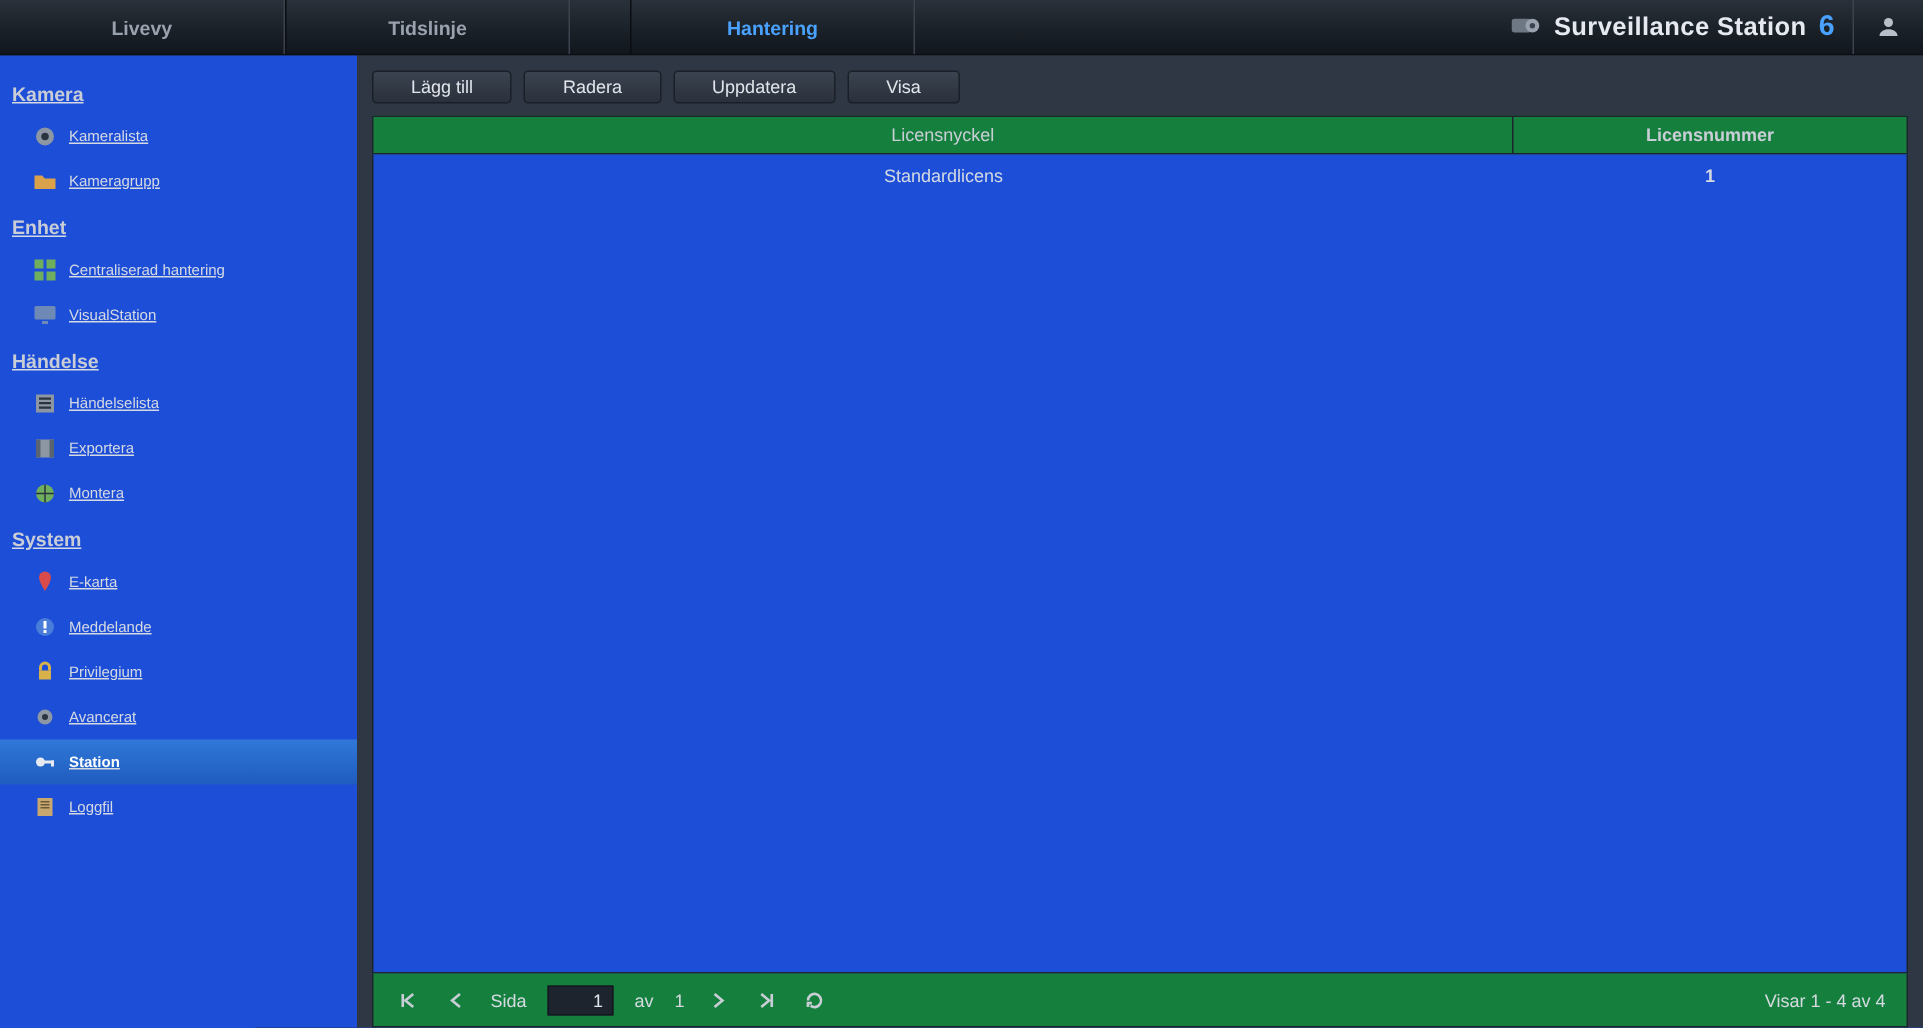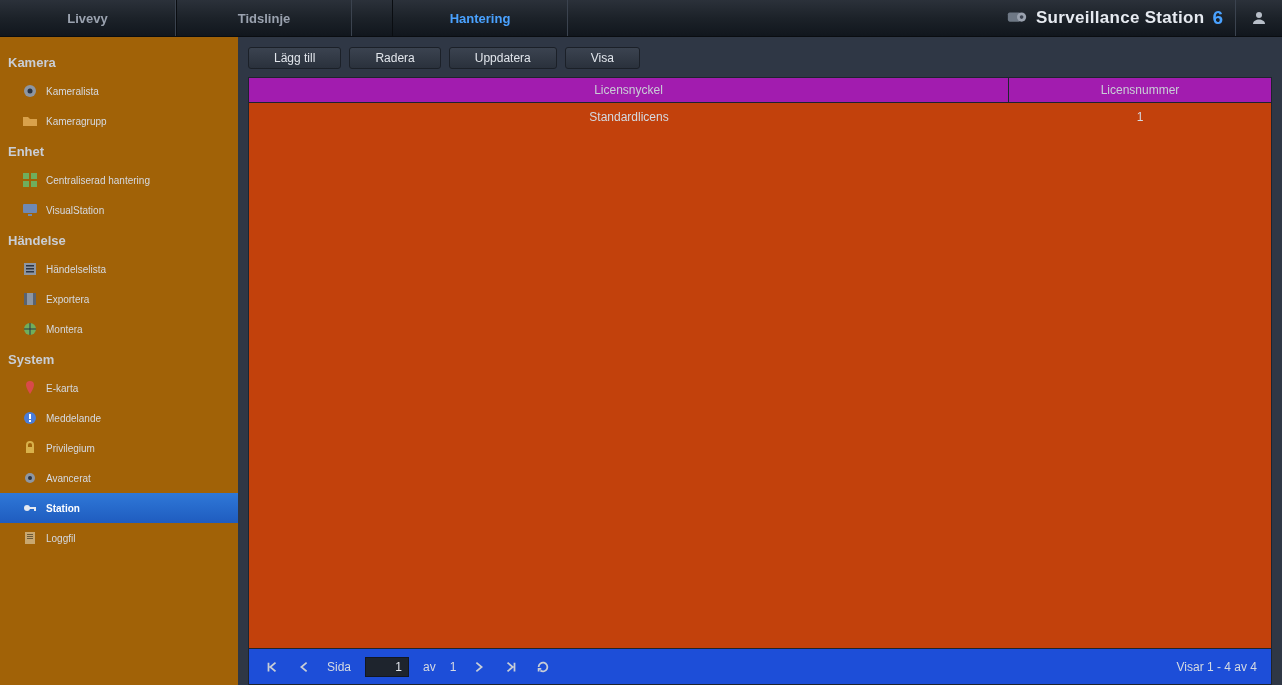--- a/index.html
+++ b/index.html
@@ -9,35 +9,35 @@
   font-size: 12px; color: #d5dae2;
   background: #2b3340; overflow: hidden;
 }
 .topbar {
   height: 37px; display: flex; align-items: stretch;
   background: linear-gradient(to bottom,#2b313a 0%,#1c2229 50%,#11161d 100%);
   border-bottom: 1px solid #0a0d11;
 }
 .topbar .tabs { display: flex; }
 .topbar .tab {
-  width: 176px; display: flex; align-items: center; justify-content: center;
+  width: 190px; display: flex; align-items: center; justify-content: center;
   font-size: 13px; font-weight: bold; color: #9aa2af;
   border-right: 1px solid #3b434f; border-left: 1px solid #0a0d11;
   cursor: pointer;
 }
 .topbar .tab:first-child { border-left: none; }
 .topbar .tab.active { color: #4aa2ff; margin-left: 40px; }
 .topbar .spacer { flex: 1; }
 .topbar .brand { display:flex; align-items:center; gap:8px; padding-right:12px; }
 .topbar .brand-title { font-size:17px; font-weight:bold; color:#e6eaf0; letter-spacing:0.3px; }
 .topbar .brand-version { color:#4aa2ff; font-size:19px; font-weight:bold; }
 .topbar .user-area { display:flex; align-items:center; padding:0 14px; border-left:1px solid #3b434f; }
 
 .main { display:flex; height:648px; }
-.sidebar { width:238px; background:#a16207; padding-top:10px; }
+.sidebar { width:238px; background:#1d4ed8; padding-top:10px;text-decoration:underline; }
 .sidebar .group-title {
   font-weight:bold; color:#c9ced6; padding:8px 10px 6px 8px; font-size:13px;
 }
 .sidebar .item {
   display:flex; align-items:center; gap:8px;
   padding:7px 0 7px 22px; font-size:10px; color:#d5dae2;
   cursor:pointer;
 }
 .sidebar .item.active {
   background: linear-gradient(to bottom,#2f78d8 0%,#1f5cbf 100%);
@@ -51,35 +51,35 @@
 .content { flex:1; display:flex; flex-direction:column; background:#2f3745; }
 .toolbar { padding:10px 10px 8px 10px; display:flex; gap:8px; }
 .btn {
   min-width:70px; padding:3px 25px;
   background: linear-gradient(to bottom,#3b4350 0%,#2a313c 100%);
   border:1px solid #1b2028; border-radius:3px;
   color:#e2e6ec; font-size:12px; cursor:pointer; text-align:center;
 }
 
 .grid { flex:1; margin:0 10px 0 10px; display:flex; flex-direction:column; }
-.grid-header { display:flex; background:#a21caf; border:1px solid #1e242d; }
+.grid-header { display:flex; background:#15803d; border:1px solid #1e242d; }
 .grid-header .col { padding:5px 8px; font-size:12px; color:#c9ced6; text-align:center; border-right:1px solid #1e242d; }
 .grid-header .col:last-child { border-right:none; }
 .col-key { flex:0 0 760px; }
-.col-num { flex:1; }
-.grid-body { flex:1; background:#c2410c; border-left:1px solid #1e242d; border-right:1px solid #1e242d; border-bottom:1px solid #1e242d; }
+.col-num { flex:1;font-weight:bold; }
+.grid-body { flex:1; background:#1d4ed8; border-left:1px solid #1e242d; border-right:1px solid #1e242d; border-bottom:1px solid #1e242d; }
 .grid-row { display:flex; }
 .grid-row .cell { padding:7px 8px; font-size:12px; text-align:center; }
 .grid-row .col-key { flex:0 0 760px; }
 .grid-row .col-num { flex:1; }
 
 .pager {
   height:36px; margin:0 10px 0 10px;
   display:flex; align-items:center; gap:14px;
-  background:#1d4ed8; border:1px solid #1e242d; border-top:none;
+  background:#15803d; border:1px solid #1e242d; border-top:none;
   padding:0 14px; color:#d5dae2; font-size:12px;
 }
 .pager .pbtn { cursor:pointer; display:inline-flex; align-items:center; justify-content:center; width:18px; height:18px; }
 .pager .pbtn svg { width:14px; height:14px; }
 .pager input {
   width:44px; background:#1e242d; border:1px solid #121720;
   color:#e2e6ec; text-align:right; padding:2px 6px; font-size:12px;
 }
 .pager .status { margin-left:auto; }
 

